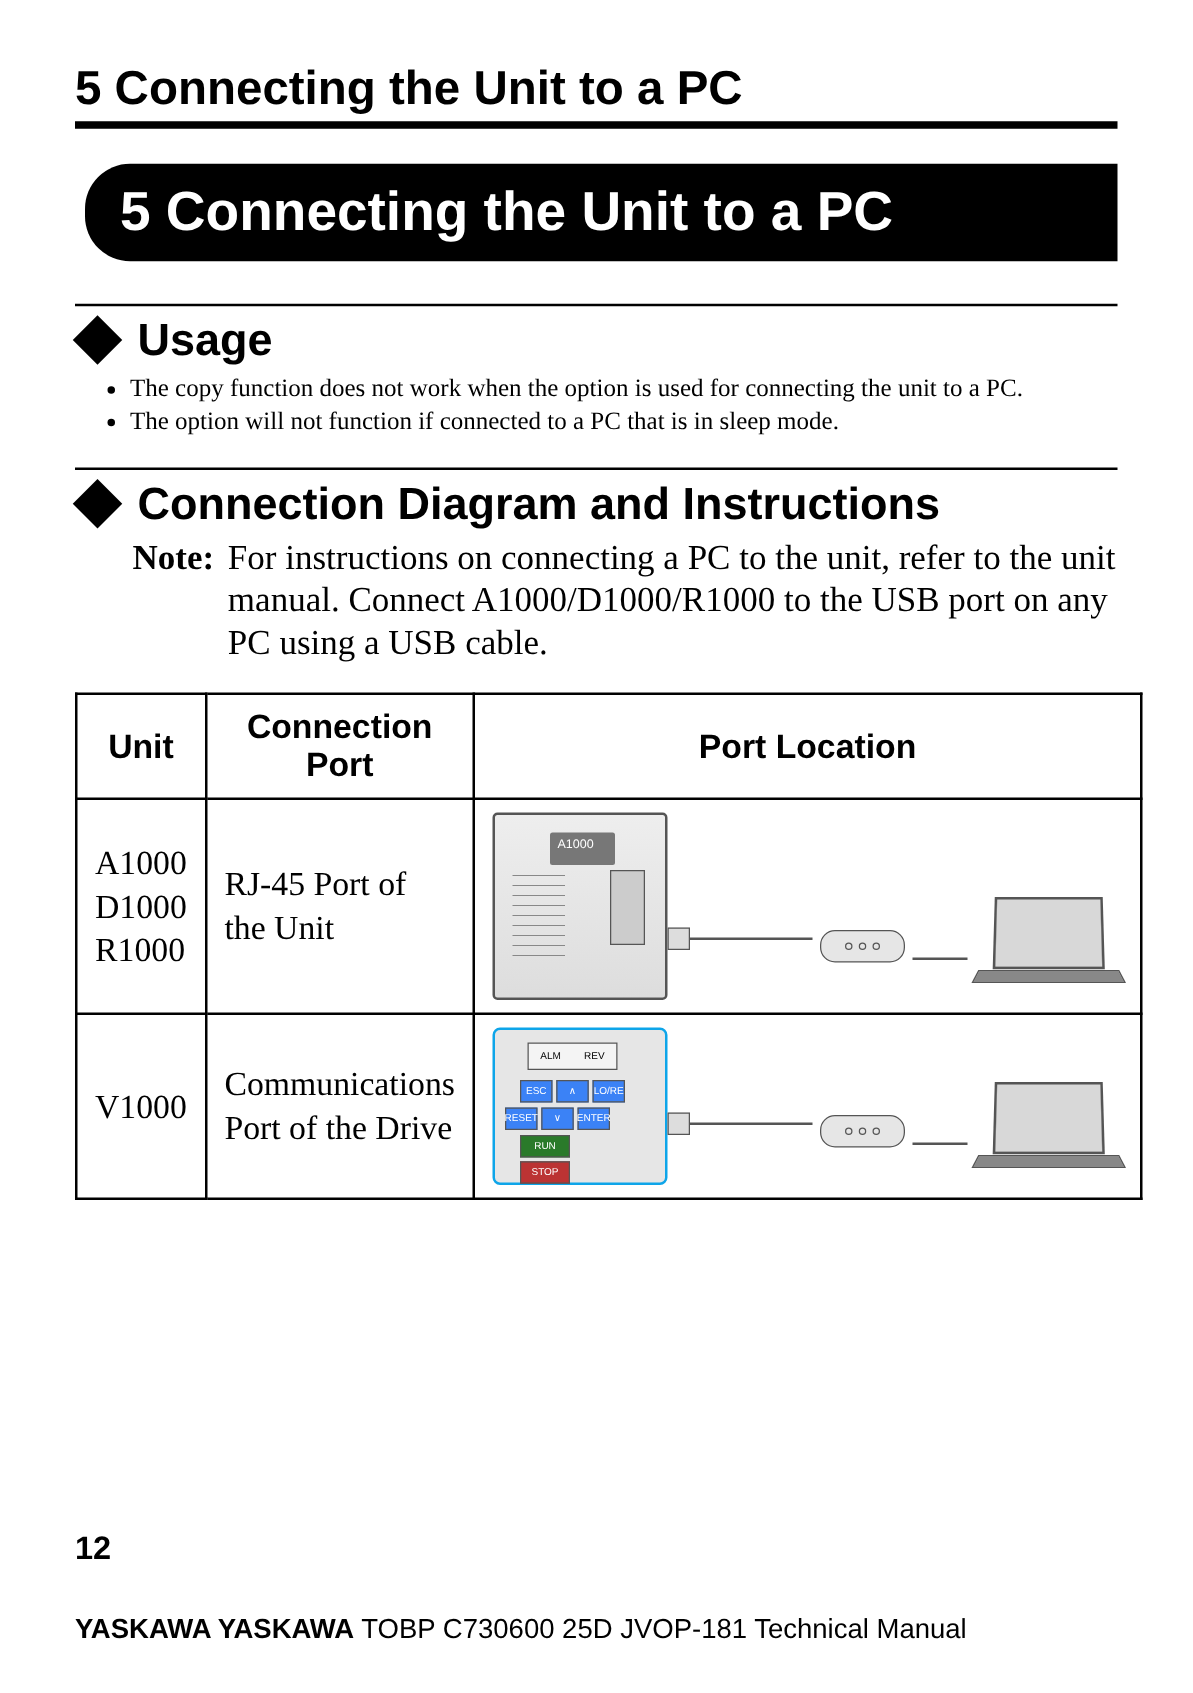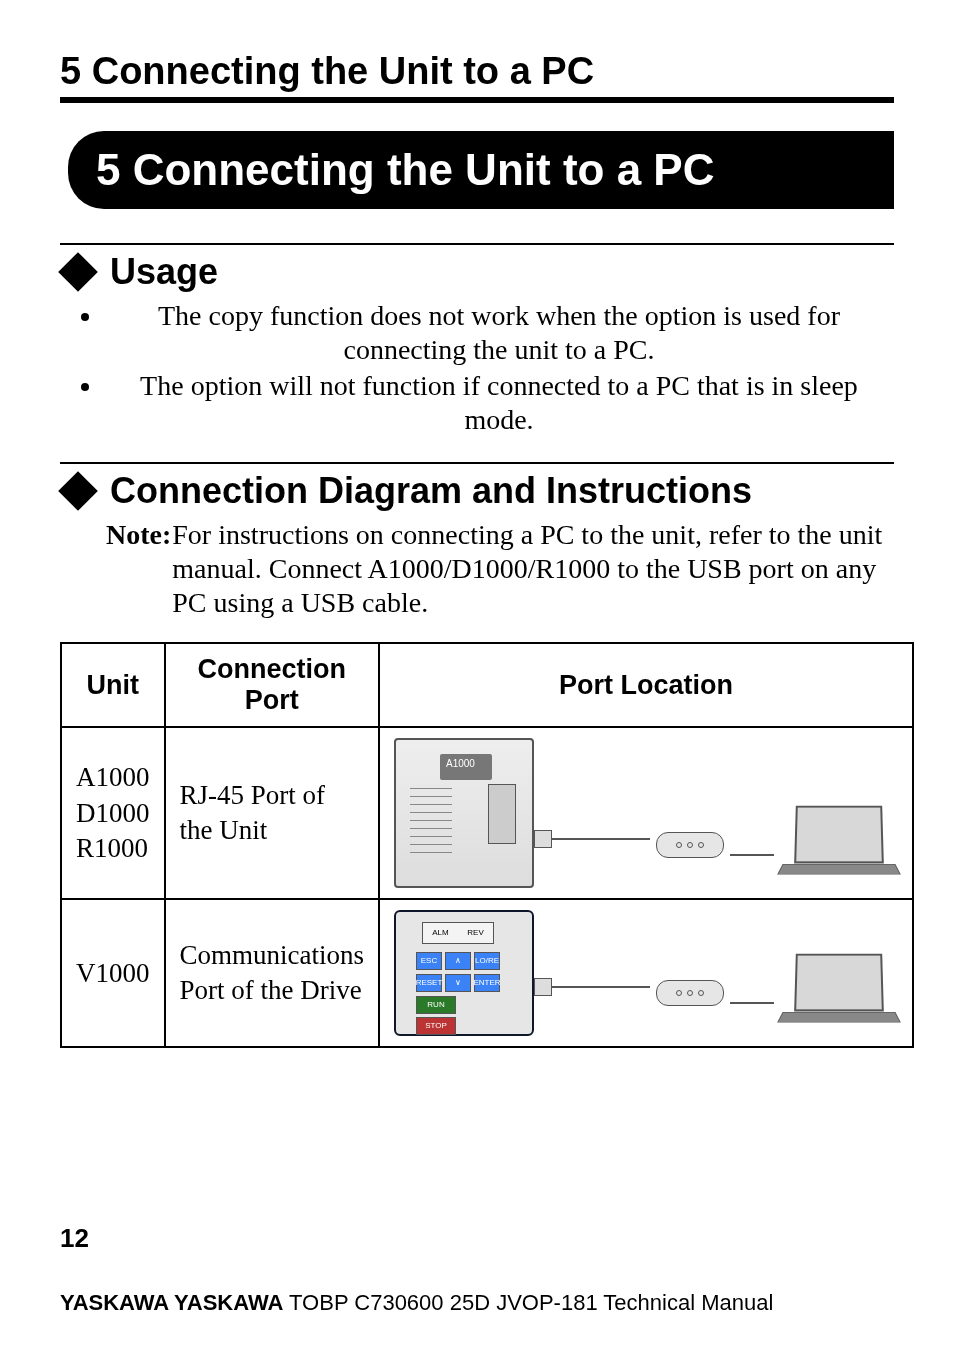--- a/index.html
+++ b/index.html
@@ -50,28 +50,27 @@
       margin-left: 4px;
     }
     .section-title {
       font-family: Arial, Helvetica, sans-serif;
       font-weight: bold;
       font-size: 36px;
     }
     ul.bullets {
       list-style: disc;
       padding-left: 44px;
-      font-size: 28px;
+      font-size: 20px;
       line-height: 1.22;
-      text-align: center;
     }
     ul.bullets li { margin-bottom: 2px; }
     .note-row {
       display: flex;
-      gap: 1px;
+      gap: 11px;
       font-size: 28px;
       line-height: 1.22;
       padding-left: 46px;
       margin-top: 4px;
       margin-bottom: 22px;
     }
     .note-label { font-weight: bold; flex-shrink: 0; }
     table.conn {
       width: 100%;
       border-collapse: collapse;
@@ -134,21 +133,21 @@
     }
     .device-lines {
       position: absolute;
       top: 48px; left: 14px;
       width: 42px; height: 70px;
       background: repeating-linear-gradient(#888,#888 1px,transparent 1px,transparent 8px);
     }
     .drive-keypad {
       width: 140px;
       height: 126px;
-      border: 2px solid #0f172a;
+      border: 2px solid #0ea5e9;
       border-radius: 6px;
       background: #e6e6e6;
       position: relative;
     }
     .kp-screen {
       position: absolute;
       top: 10px; left: 26px;
       width: 72px; height: 22px;
       border: 1px solid #555;
       background: #f4f4f4;
@@ -162,21 +161,21 @@
     .kp-btn {
       width: 26px; height: 18px;
       border: 1px solid #555;
       background: #3b82f6;
       font-size: 8px;
       color: #fff;
       display: flex; align-items: center; justify-content: center;
       font-family: Arial, sans-serif;
     }
     .kp-r1 { top: 40px; left: 20px; }
-    .kp-r2 { top: 62px; left: 20px; }
+    .kp-r2 { top: 62px; left: 8px; }
     .kp-r3 { top: 84px; left: 20px; flex-direction: column; }
     .kp-r3 .kp-btn:first-child { background: #2a7a2a; width: 40px; }
     .kp-r3 .kp-btn:last-child { background: #b33; width: 40px; }
     .connector {
       width: 110px;
       height: 30px;
       position: relative;
       align-self: flex-end;
       margin-bottom: 30px;
     }

